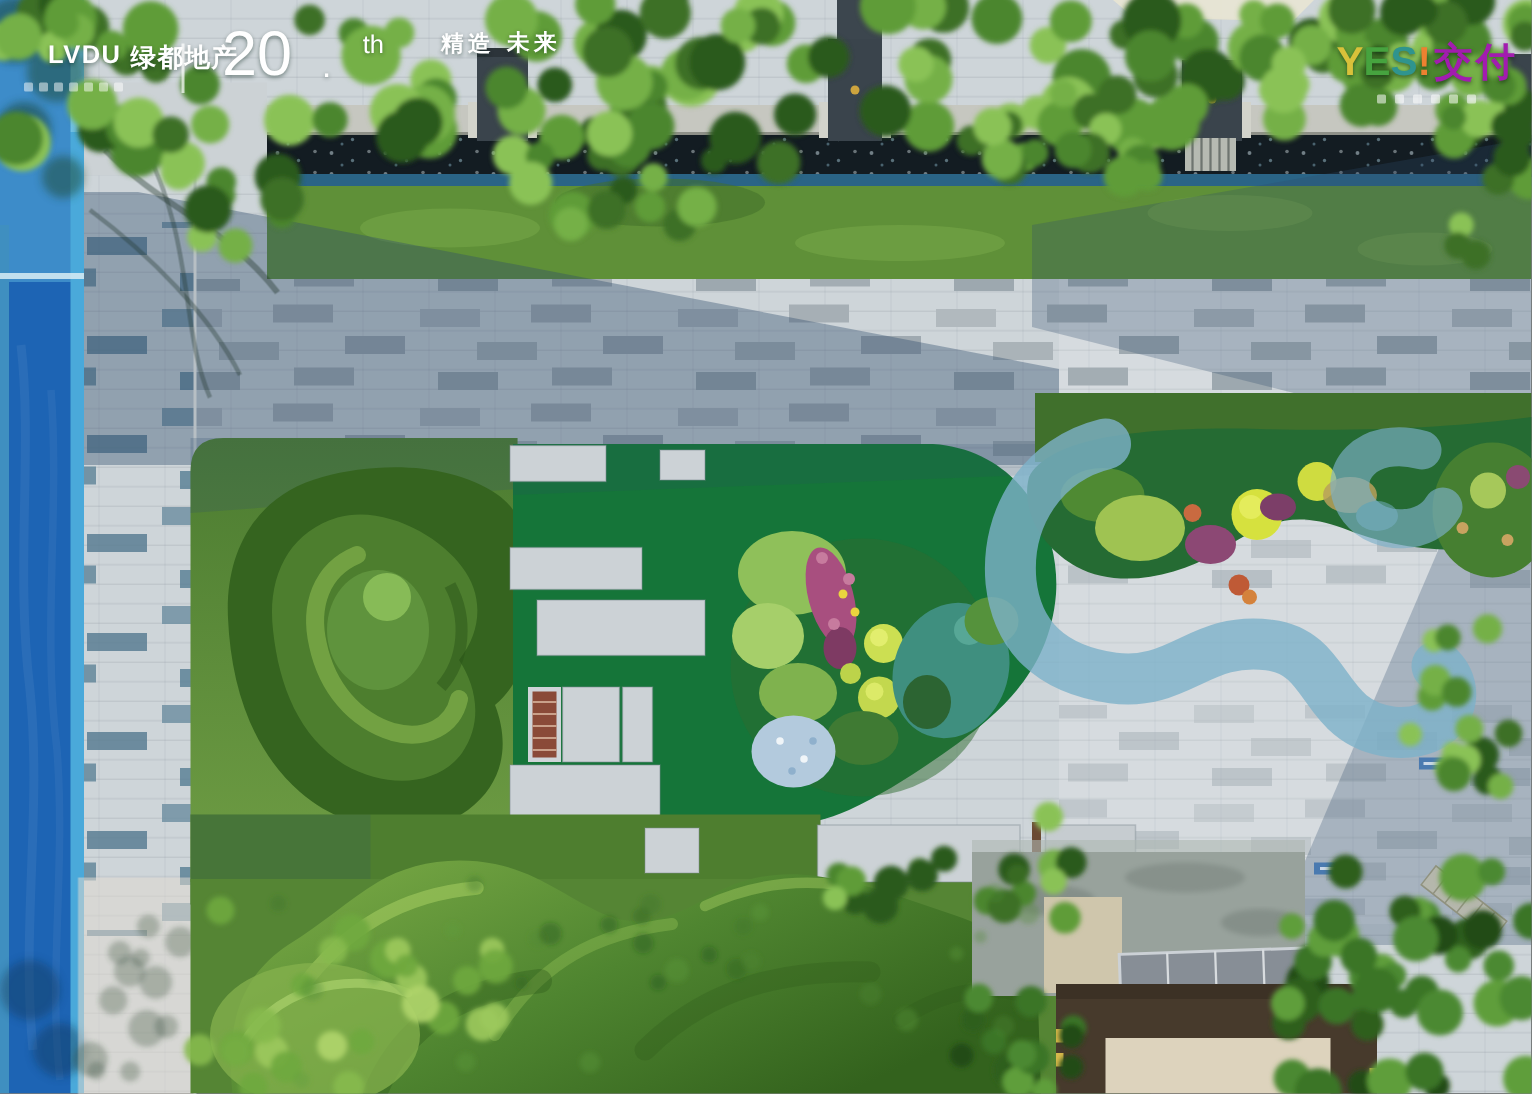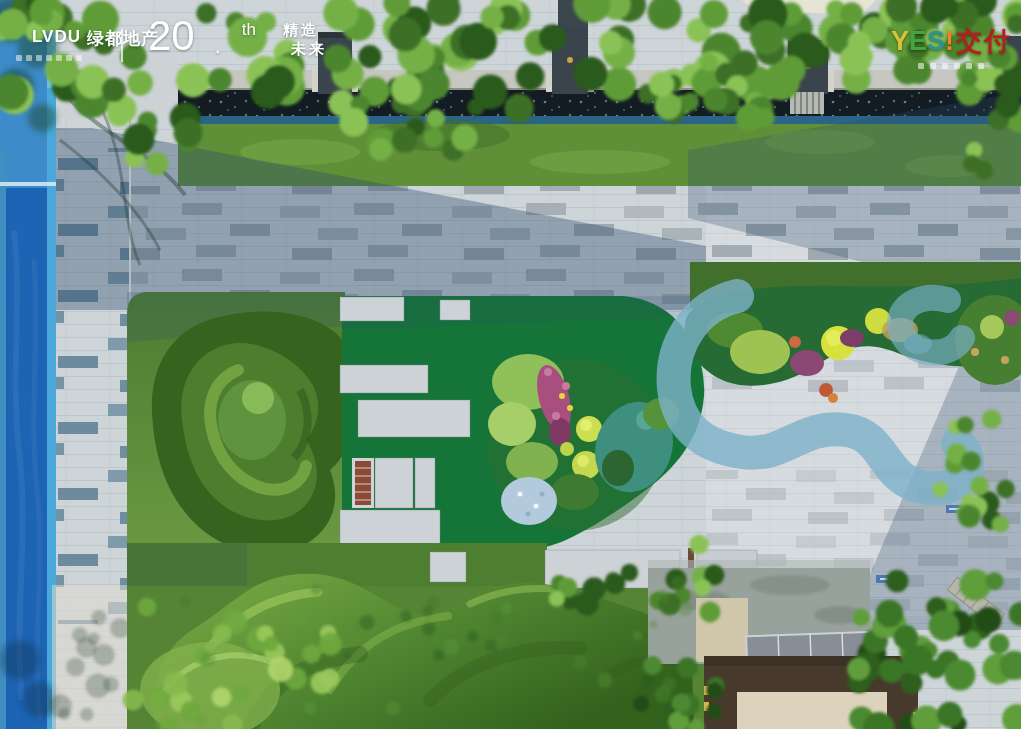--- a/index.html
+++ b/index.html
@@ -11,31 +11,31 @@
   .lvdu .row{display:flex;align-items:flex-start;gap:6px;font-weight:bold;
              font-size:17px;letter-spacing:1px;text-shadow:0 1px 3px rgba(0,30,20,.45);padding-left:16px;}
   .lv-sub{display:flex;gap:4px;margin-top:5px;opacity:.5;}
   .lv-sub i{width:6px;height:6px;background:#fff;display:block;border-radius:1px;}
   .divider{left:121px;top:29px;width:2px;height:33px;background:rgba(255,255,255,.7);
            position:absolute;}
   .l20{left:148px;top:15px;display:flex;text-shadow:0 1px 3px rgba(0,30,20,.45);gap:20px;}
   .l20 .num{font-size:42px;font-weight:400;line-height:1;}
   .l20 .dot{font-size:22px;align-self:flex-end;line-height:1.2;}
   .l20 .sup{font-size:17px;margin:5px 2px 0 1px;}
-  .l20 .cnb{display:flex;flex-direction:column;font-size:15px;font-weight:600;
-            letter-spacing:3px;margin:5px 0 0 5px;line-height:1.3;}
+  .l20 .cnb{display:flex;flex-direction:row;font-size:15px;font-weight:600;
+            letter-spacing:3px;margin:5px 0 0 16px;line-height:1.3;}
   .l20 .cnb span:last-child{margin-left:8px;font-family:Liberation Serif, serif;}
   .yes{right:9px;top:24px;display:flex;flex-direction:column;align-items:center;position:absolute;}
   .yes-row{display:flex;align-items:baseline;font-weight:800;font-size:27px;
            text-shadow:0 1px 3px rgba(0,20,10,.5);}
   .yes-row .b1{color:#d9c13a;}
   .yes-row .b2{color:#46a33f;}
   .yes-row .b3{color:#2f948e;}
   .yes-row .b4{color:#ee8130;margin-right:2px;}
-  .yes-cn{color:#b91c1c;letter-spacing:2px;font-size:26px;font-weight:800;text-align:right;}
+  .yes-cn{color:#a21caf;letter-spacing:2px;font-size:26px;font-weight:800;text-align:right;}
   .yes-sub{display:flex;gap:6px;margin-top:4px;opacity:.55;}
   .yes-sub i{width:6px;height:6px;background:#fff;display:block;border-radius:1px;}
 </style>
 </head>
 <body>
 
 <div class="stage">
 <svg width="1021" height="729" viewBox="0 0 1021 729">
   <defs>
     <pattern id="tsun" width="172" height="66" patternUnits="userSpaceOnUse">

